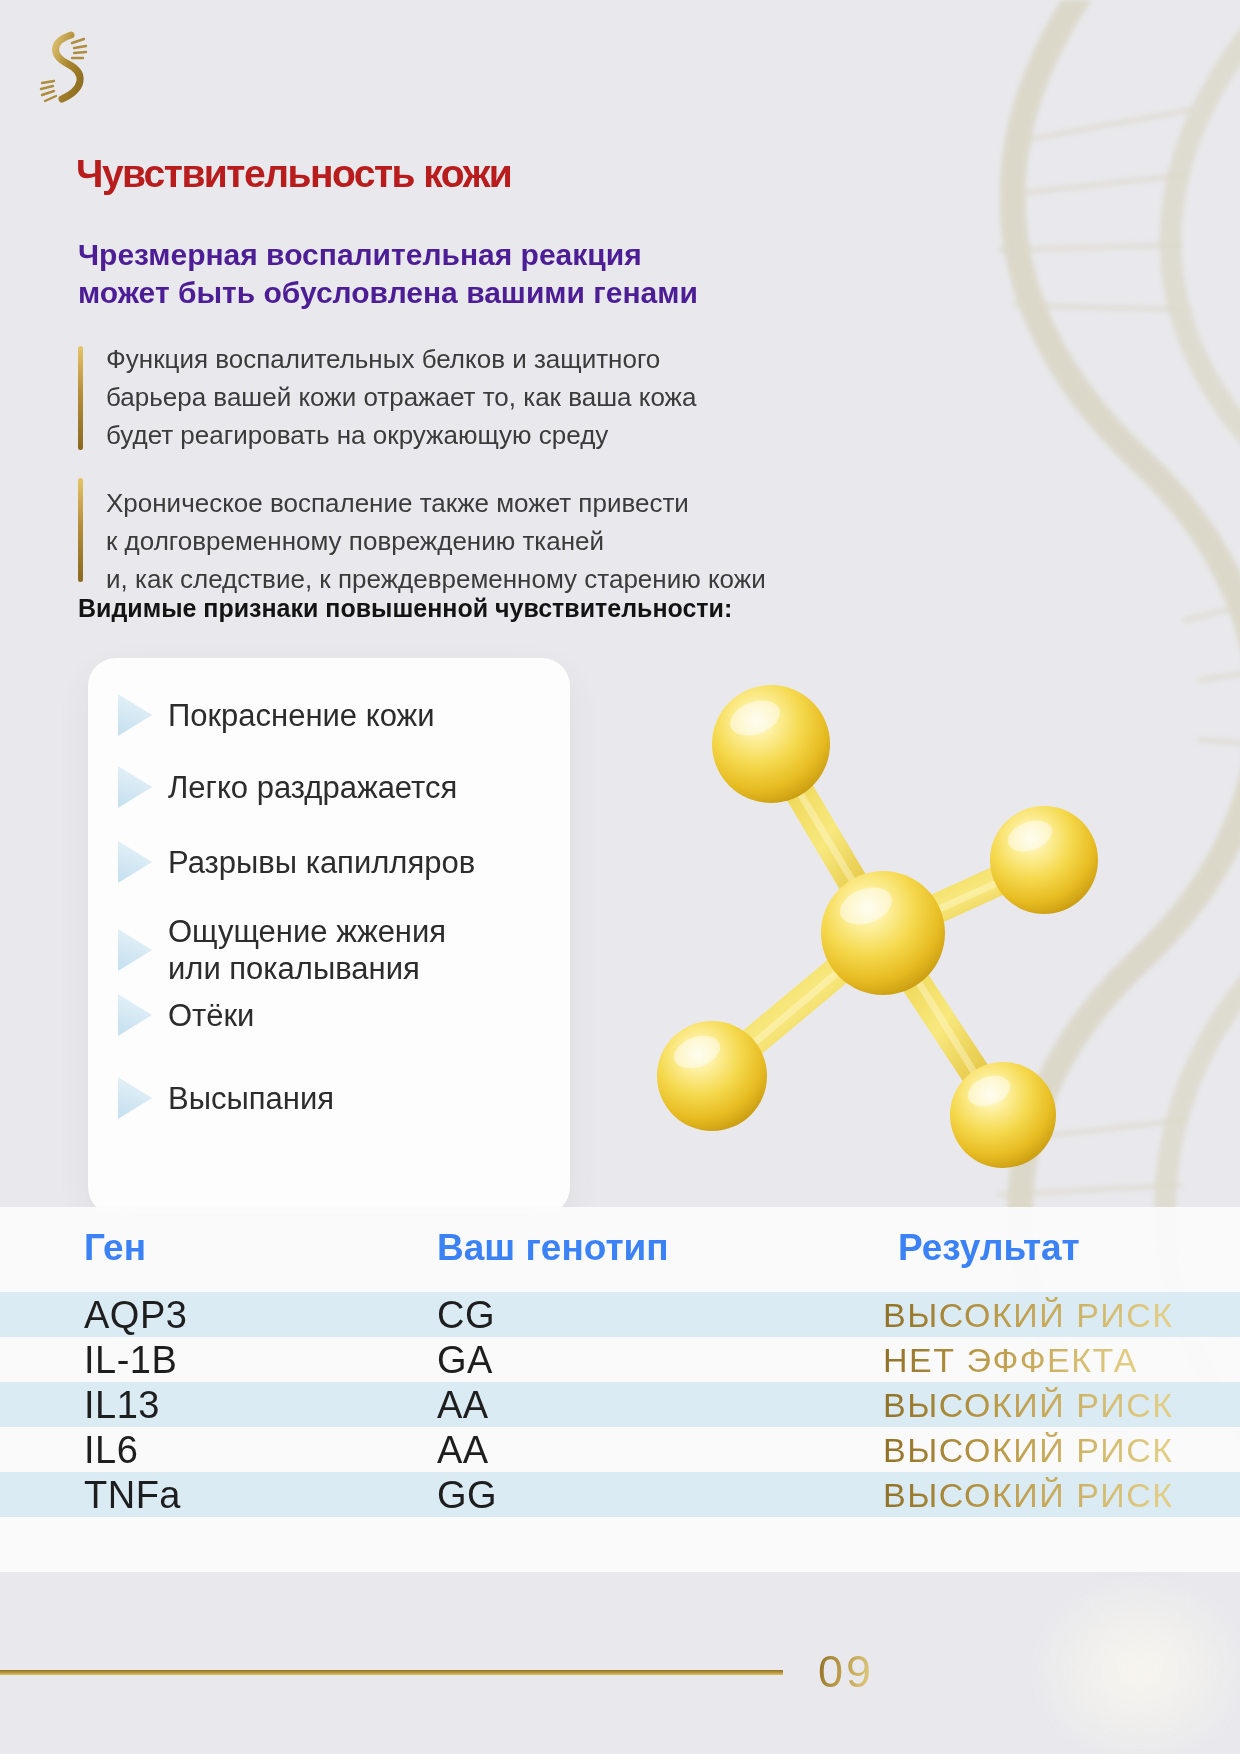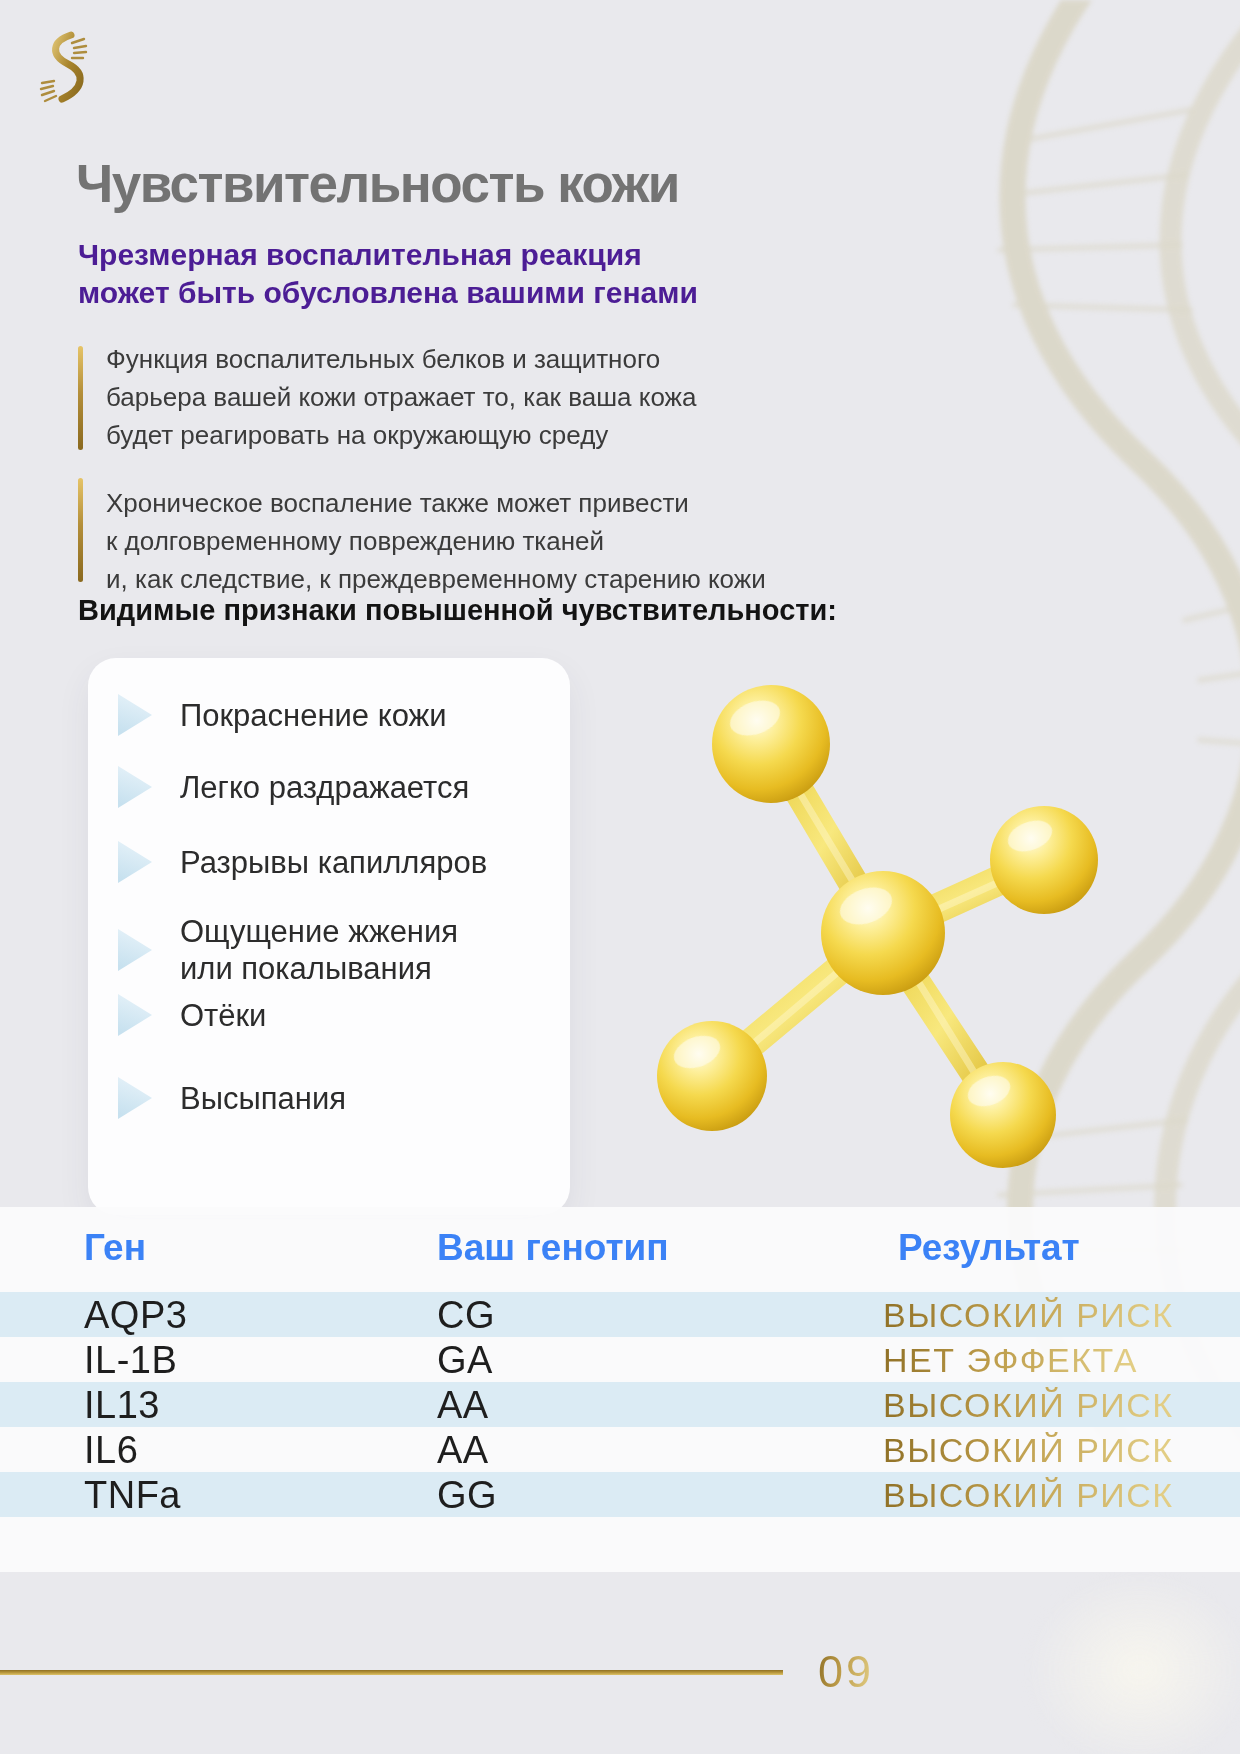--- a/index.html
+++ b/index.html
@@ -10,36 +10,36 @@
     color:#1c1c1c;
   }
   
   .dna-bg{position:absolute; top:0; right:-30px; width:470px; height:1560px; opacity:.5; filter:blur(2.5px);}
   .blob{position:absolute; right:-50px; top:1540px; width:300px; height:260px;
         background:radial-gradient(closest-side, rgba(248,246,238,.95), rgba(248,246,238,0) 75%);
         filter:blur(8px);}
   
   .logo{position:absolute; left:38px; top:30px; width:50px; height:78px;}
   
-  .title{position:absolute; left:76px; top:118px; font-size:53px; font-weight:bold;
-         letter-spacing:-1.5px; color:#737373; line-height:60px;}
+  .title{position:absolute; left:76px; top:118px; font-size:39px; font-weight:bold;
+         letter-spacing:-1.5px; color:#b91c1c; line-height:60px;}
   .subtitle{position:absolute; left:78px; top:236px; font-size:30px; font-weight:bold;
             line-height:38px; color:#4c1d95;}
   
   .goldbar{position:absolute; width:5px; border-radius:3px;
            background:linear-gradient(180deg,#e6c468 0%,#b48f3a 45%,#8a691f 100%);}
   .bar1{left:78px; top:346px; height:104px;}
   .bar2{left:78px; top:478px; height:104px;}
   .para{position:absolute; left:106px; width:660px; font-size:26px; line-height:38px; color:#3b3b3b;}
   .p1{top:340px;} .p2{top:484px;}
   
-  .signs-heading{position:absolute; left:78px; top:594px; font-size:29px; font-weight:bold; color:#131313;}
+  .signs-heading{position:absolute; left:78px; top:594px; font-size:25px; font-weight:bold; color:#131313;}
   .card{position:absolute; left:88px; top:658px; width:482px; height:557px;
         background:#fdfdfe; border-radius:28px; box-shadow:0 14px 34px rgba(50,50,80,.07);}
-  .sign-item{position:absolute; left:30px; display:flex; align-items:center; gap:28px;
+  .sign-item{position:absolute; left:30px; display:flex; align-items:center; gap:16px;
              transform:translateY(-50%);}
   .si1{top:57px;} .si2{top:129px;} .si3{top:204px;} .si4{top:292px;} .si5{top:357px;} .si6{top:440px;}
   .tri{width:34px; height:42px; flex:none;
        clip-path:polygon(0 0,100% 50%,0 100%);
        background:linear-gradient(200deg,#e6f2f9 10%,#c7e1ef 90%);}
   .sign-label{font-size:31px; line-height:37px; color:#2c2c2c; white-space:pre-line; max-width:320px;}
   
   .molecule{position:absolute; left:600px; top:630px; width:520px; height:580px;}
   
   .table-band{position:absolute; left:0; top:1207px; width:1240px; height:365px;

